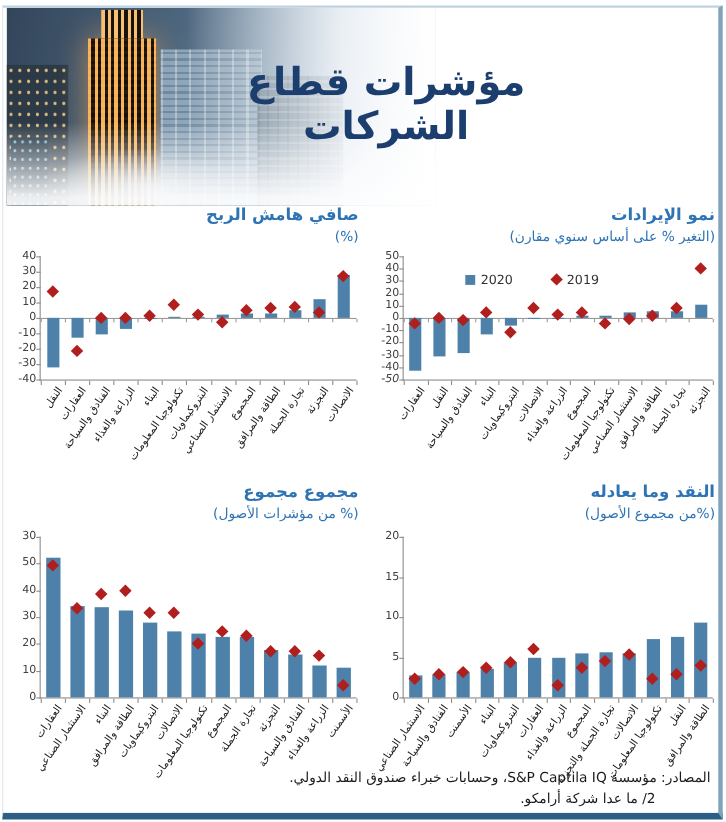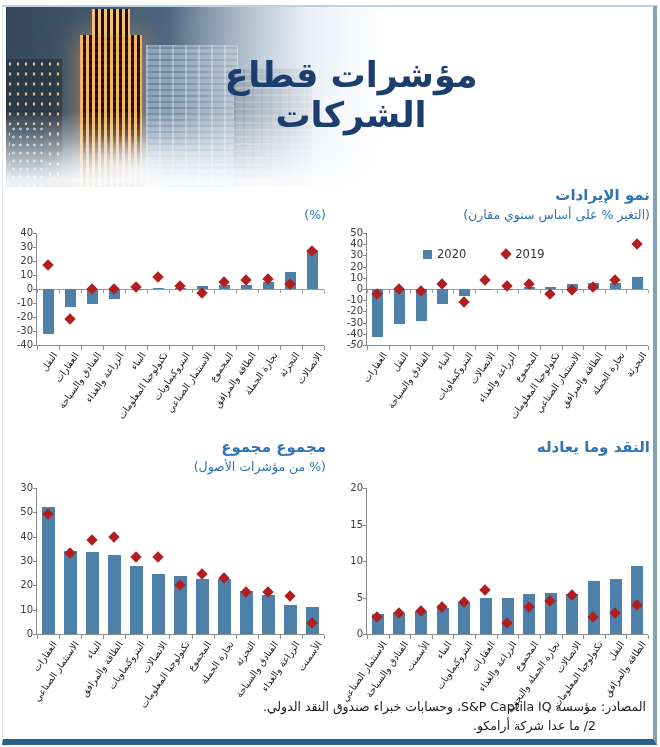--- a/index.html
+++ b/index.html
@@ -191,20 +191,21 @@
         <div class="xlab" style="right: 116.885px; top: 117px;">المجموع</div>
         <div class="xlab" style="right: 95.2692px; top: 117px;">تكنولوجيا المعلومات</div>
         <div class="xlab" style="right: 73.6538px; top: 117px;">الاستثمار الصناعي</div>
         <div class="xlab" style="right: 52.0385px; top: 117px;">الطاقة والمرافق</div>
         <div class="xlab" style="right: 30.4231px; top: 117px;">تجارة الجملة</div>
         <div class="xlab" style="right: 8.80769px; top: 117px;">التجزئة</div>
       </div>
   </div>
 
   <div class="chart chart-tl">
+    <div class="c-title">صافي هامش الربح</div>
     <div class="c-sub">(%)</div>
     <div class="plot">
         <div class="ylab" style="top: 106px;">-40</div>
         <div class="ytick" style="top: 112px;"></div>
         <div class="ylab" style="top: 92px;">-30</div>
         <div class="ytick" style="top: 98px;"></div>
         <div class="ylab" style="top: 78px;">-20</div>
         <div class="ytick" style="top: 84px;"></div>
         <div class="ylab" style="top: 64px;">-10</div>
         <div class="ytick" style="top: 70px;"></div>
@@ -358,20 +359,21 @@
         <div class="xlab" style="right: 97.3462px; top: 151px;">تجارة الجملة</div>
         <div class="xlab" style="right: 75.2692px; top: 151px;">التجزئة</div>
         <div class="xlab" style="right: 53.1923px; top: 151px;">الفنادق والسياحة</div>
         <div class="xlab" style="right: 31.1154px; top: 151px;">الزراعة والغذاء</div>
         <div class="xlab" style="right: 9.03846px; top: 151px;">الأسمنت</div>
       </div>
   </div>
 
   <div class="chart chart-br">
     <div class="c-title">النقد وما يعادله</div>
+    <div class="c-sub">(%من مجموع الأصول)</div>
     <div class="plot">
         <div class="ylab" style="top: 140px;">0</div>
         <div class="ytick" style="top: 146px;"></div>
         <div class="ylab" style="top: 103.5px;">5</div>
         <div class="ytick" style="top: 109.5px;"></div>
         <div class="ylab" style="top: 67px;">10</div>
         <div class="ytick" style="top: 73px;"></div>
         <div class="ylab" style="top: 30.5px;">15</div>
         <div class="ytick" style="top: 36.5px;"></div>
         <div class="ylab" style="top: -6px;">20</div>

